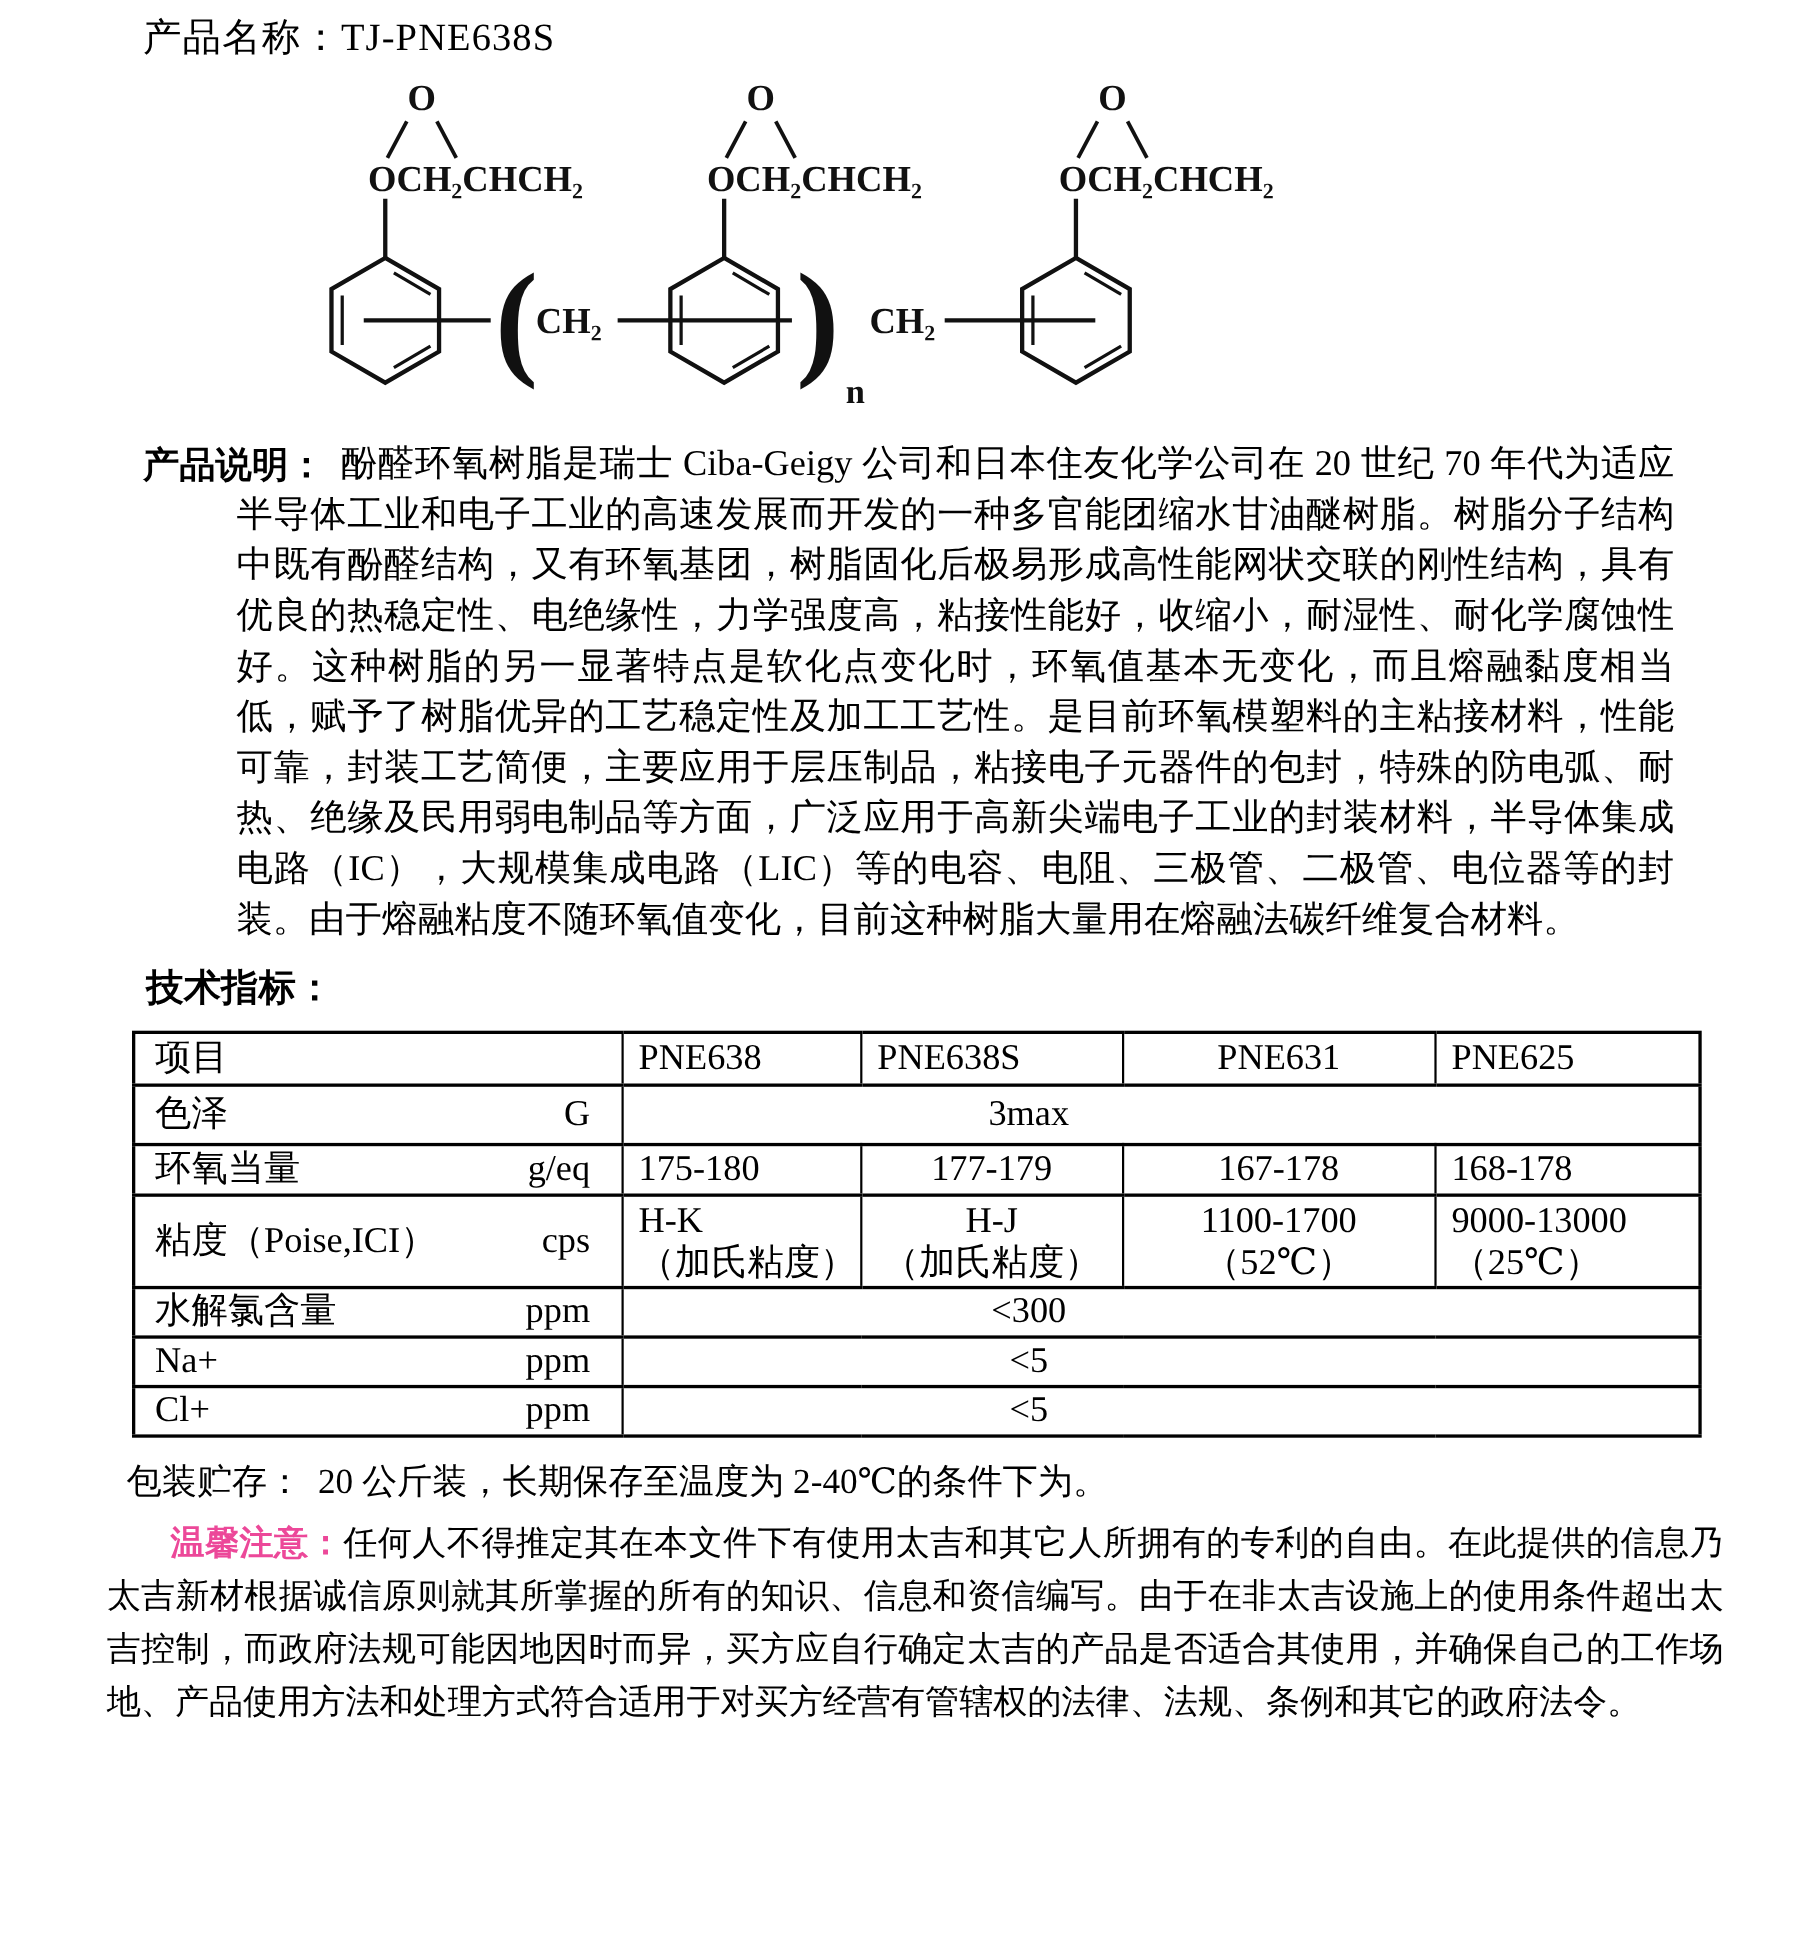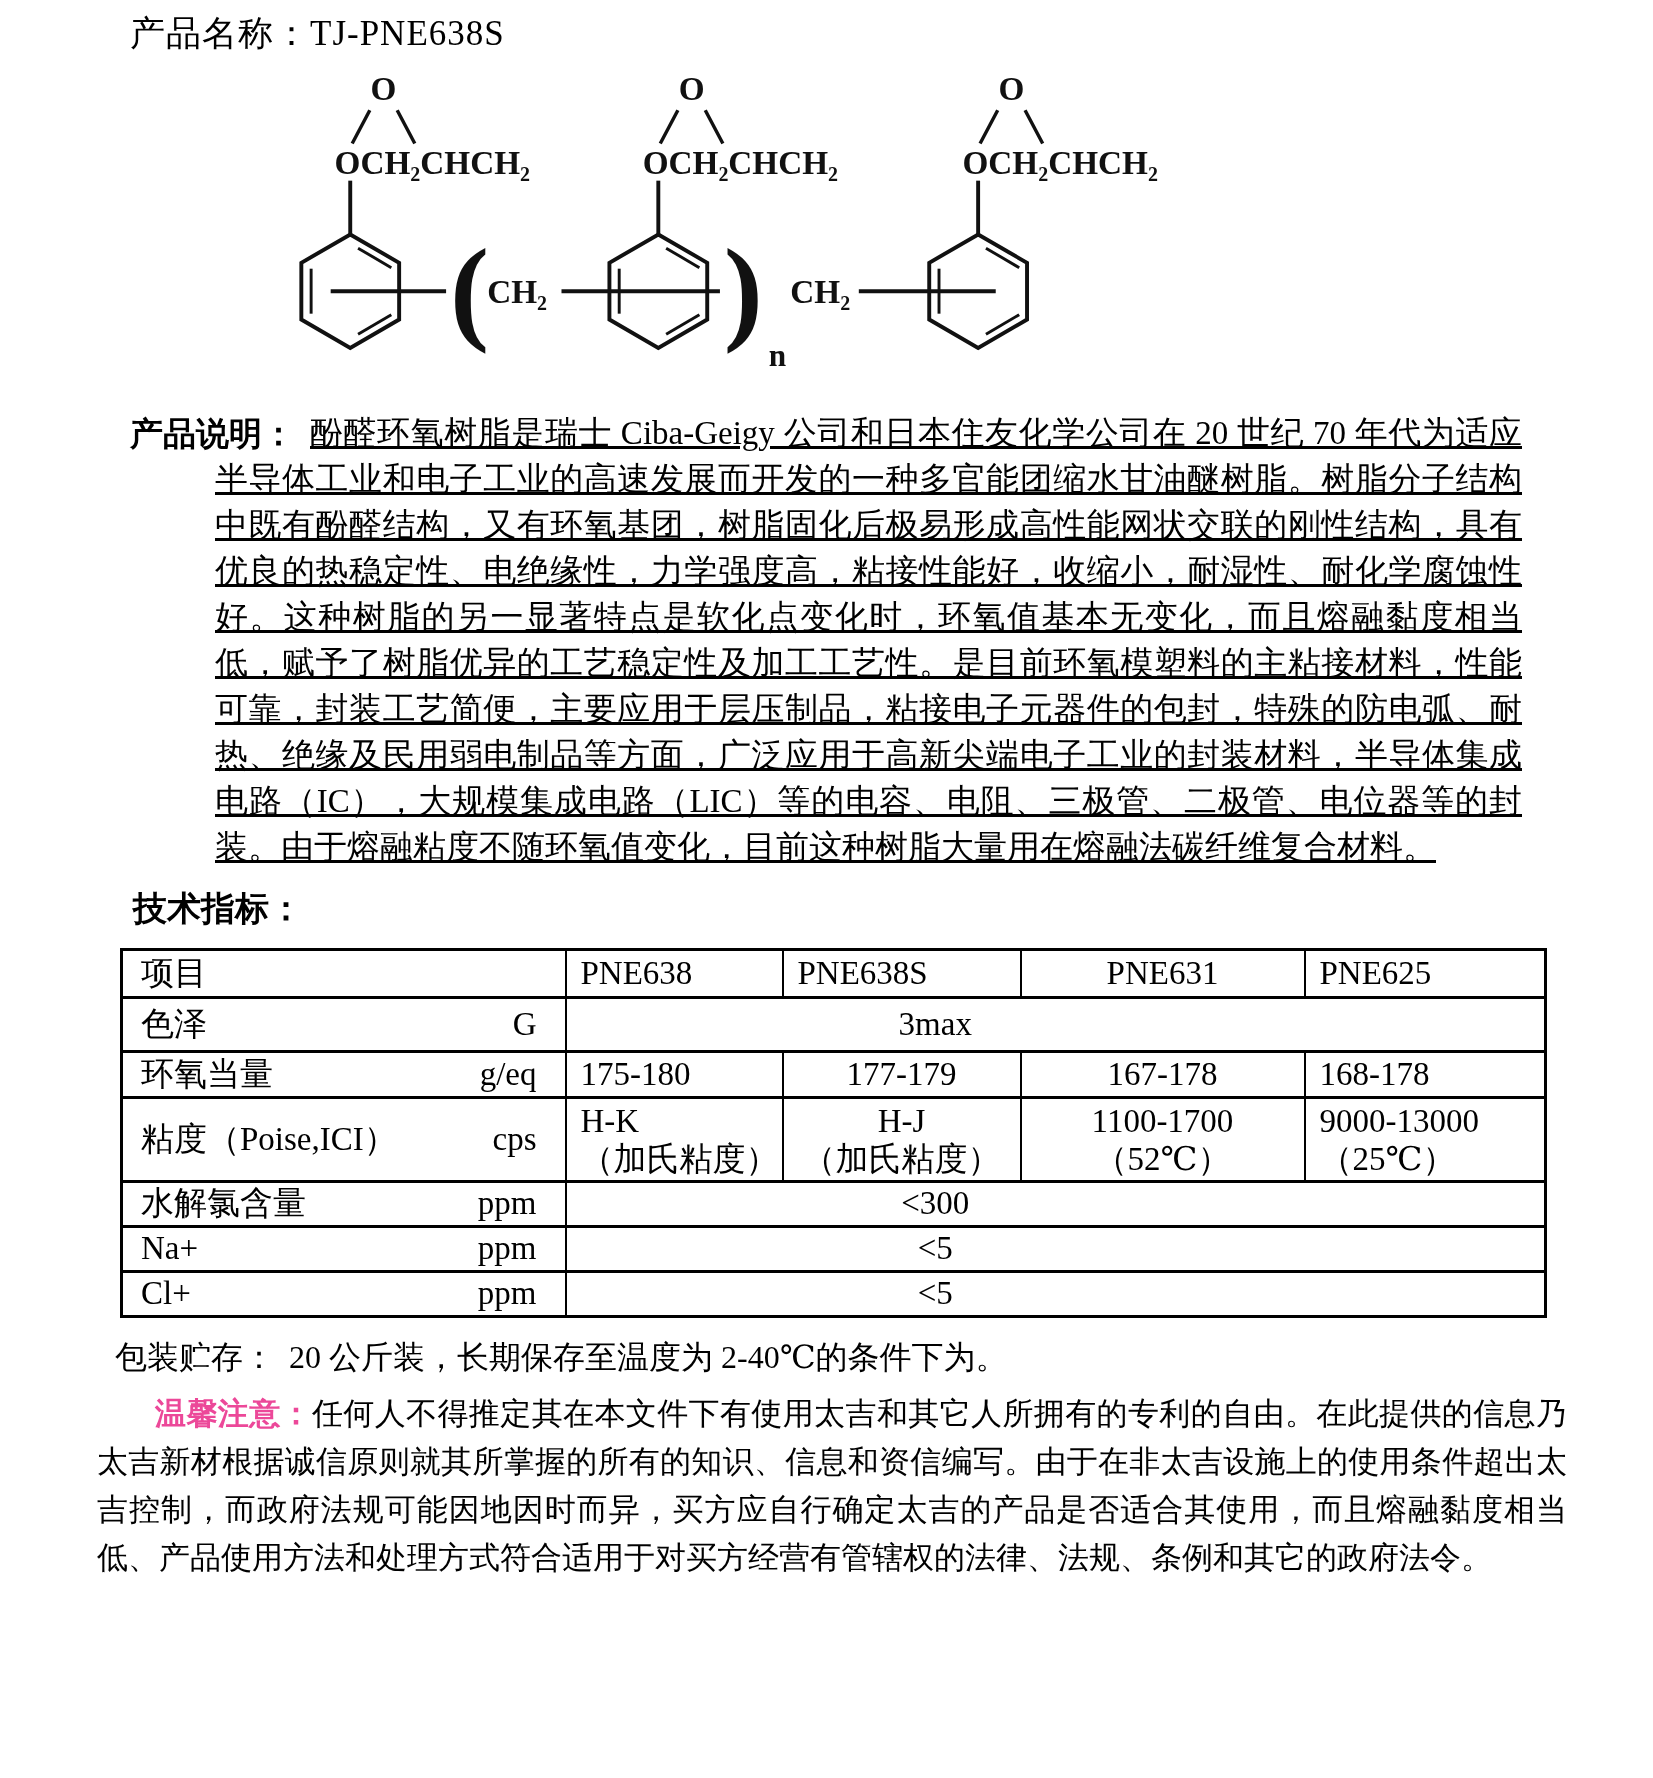--- a/index.html
+++ b/index.html
@@ -24,21 +24,21 @@
     margin:14px 0 0 272px;
     width:890px;
     height:323px;
   }
   .structure-wrap svg text{
     font-family:"Liberation Serif","DejaVu Serif",serif;
     font-weight:bold;
     fill:#111;
   }
   
-  .desc-row{position:relative;margin-top:16px;text-decoration:underline;}
+  .desc-row{position:relative;margin-top:5px;}
   .desc-label{
     position:absolute;left:130px;top:2px;
     font-weight:bold;font-size:33px;
   }
   .desc-body{
     margin:0 0 0 215px;
     width:1307px;
     font-size:33px;
     line-height:46px;
     text-indent:95px;
@@ -253,16 +253,16 @@
         <td colspan="4" class="merged">&lt;5</td>
       </tr>
     </tbody>
   </table>
 
   <div class="pack-row">
     <span class="pack-label">包装贮存：</span><span class="pack-text">20 公斤装，长期保存至温度为 2-40℃的条件下为。</span>
   </div>
 
   <p class="notice">
-    <span class="notice-label" style="color: #ec4899;">温馨注意：</span><span>任何人不得推定其在本文件下有使用太吉和其它人所拥有的专利的自由。在此提供的信息乃太吉新材根据诚信原则就其所掌握的所有的知识、信息和资信编写。由于在非太吉设施上的使用条件超出太吉控制，而政府法规可能因地因时而异，买方应自行确定太吉的产品是否适合其使用，而且熔融黏度相当低、产品使用方法和处理方式符合适用于对买方经营有管辖权的法律、法规、条例和其它的政府法令。</span>
+    <span class="notice-label" style="color: #ec4899;">温馨注意：</span><span>任何人不得推定其在本文件下有使用太吉和其它人所拥有的专利的自由。在此提供的信息乃太吉新材根据诚信原则就其所掌握的所有的知识、信息和资信编写。由于在非太吉设施上的使用条件超出太吉控制，而政府法规可能因地因时而异，买方应自行确定太吉的产品是否适合其使用，并确保自己的工作场地、产品使用方法和处理方式符合适用于对买方经营有管辖权的法律、法规、条例和其它的政府法令。</span>
   </p>
 
 </div>
 
 </body></html>

